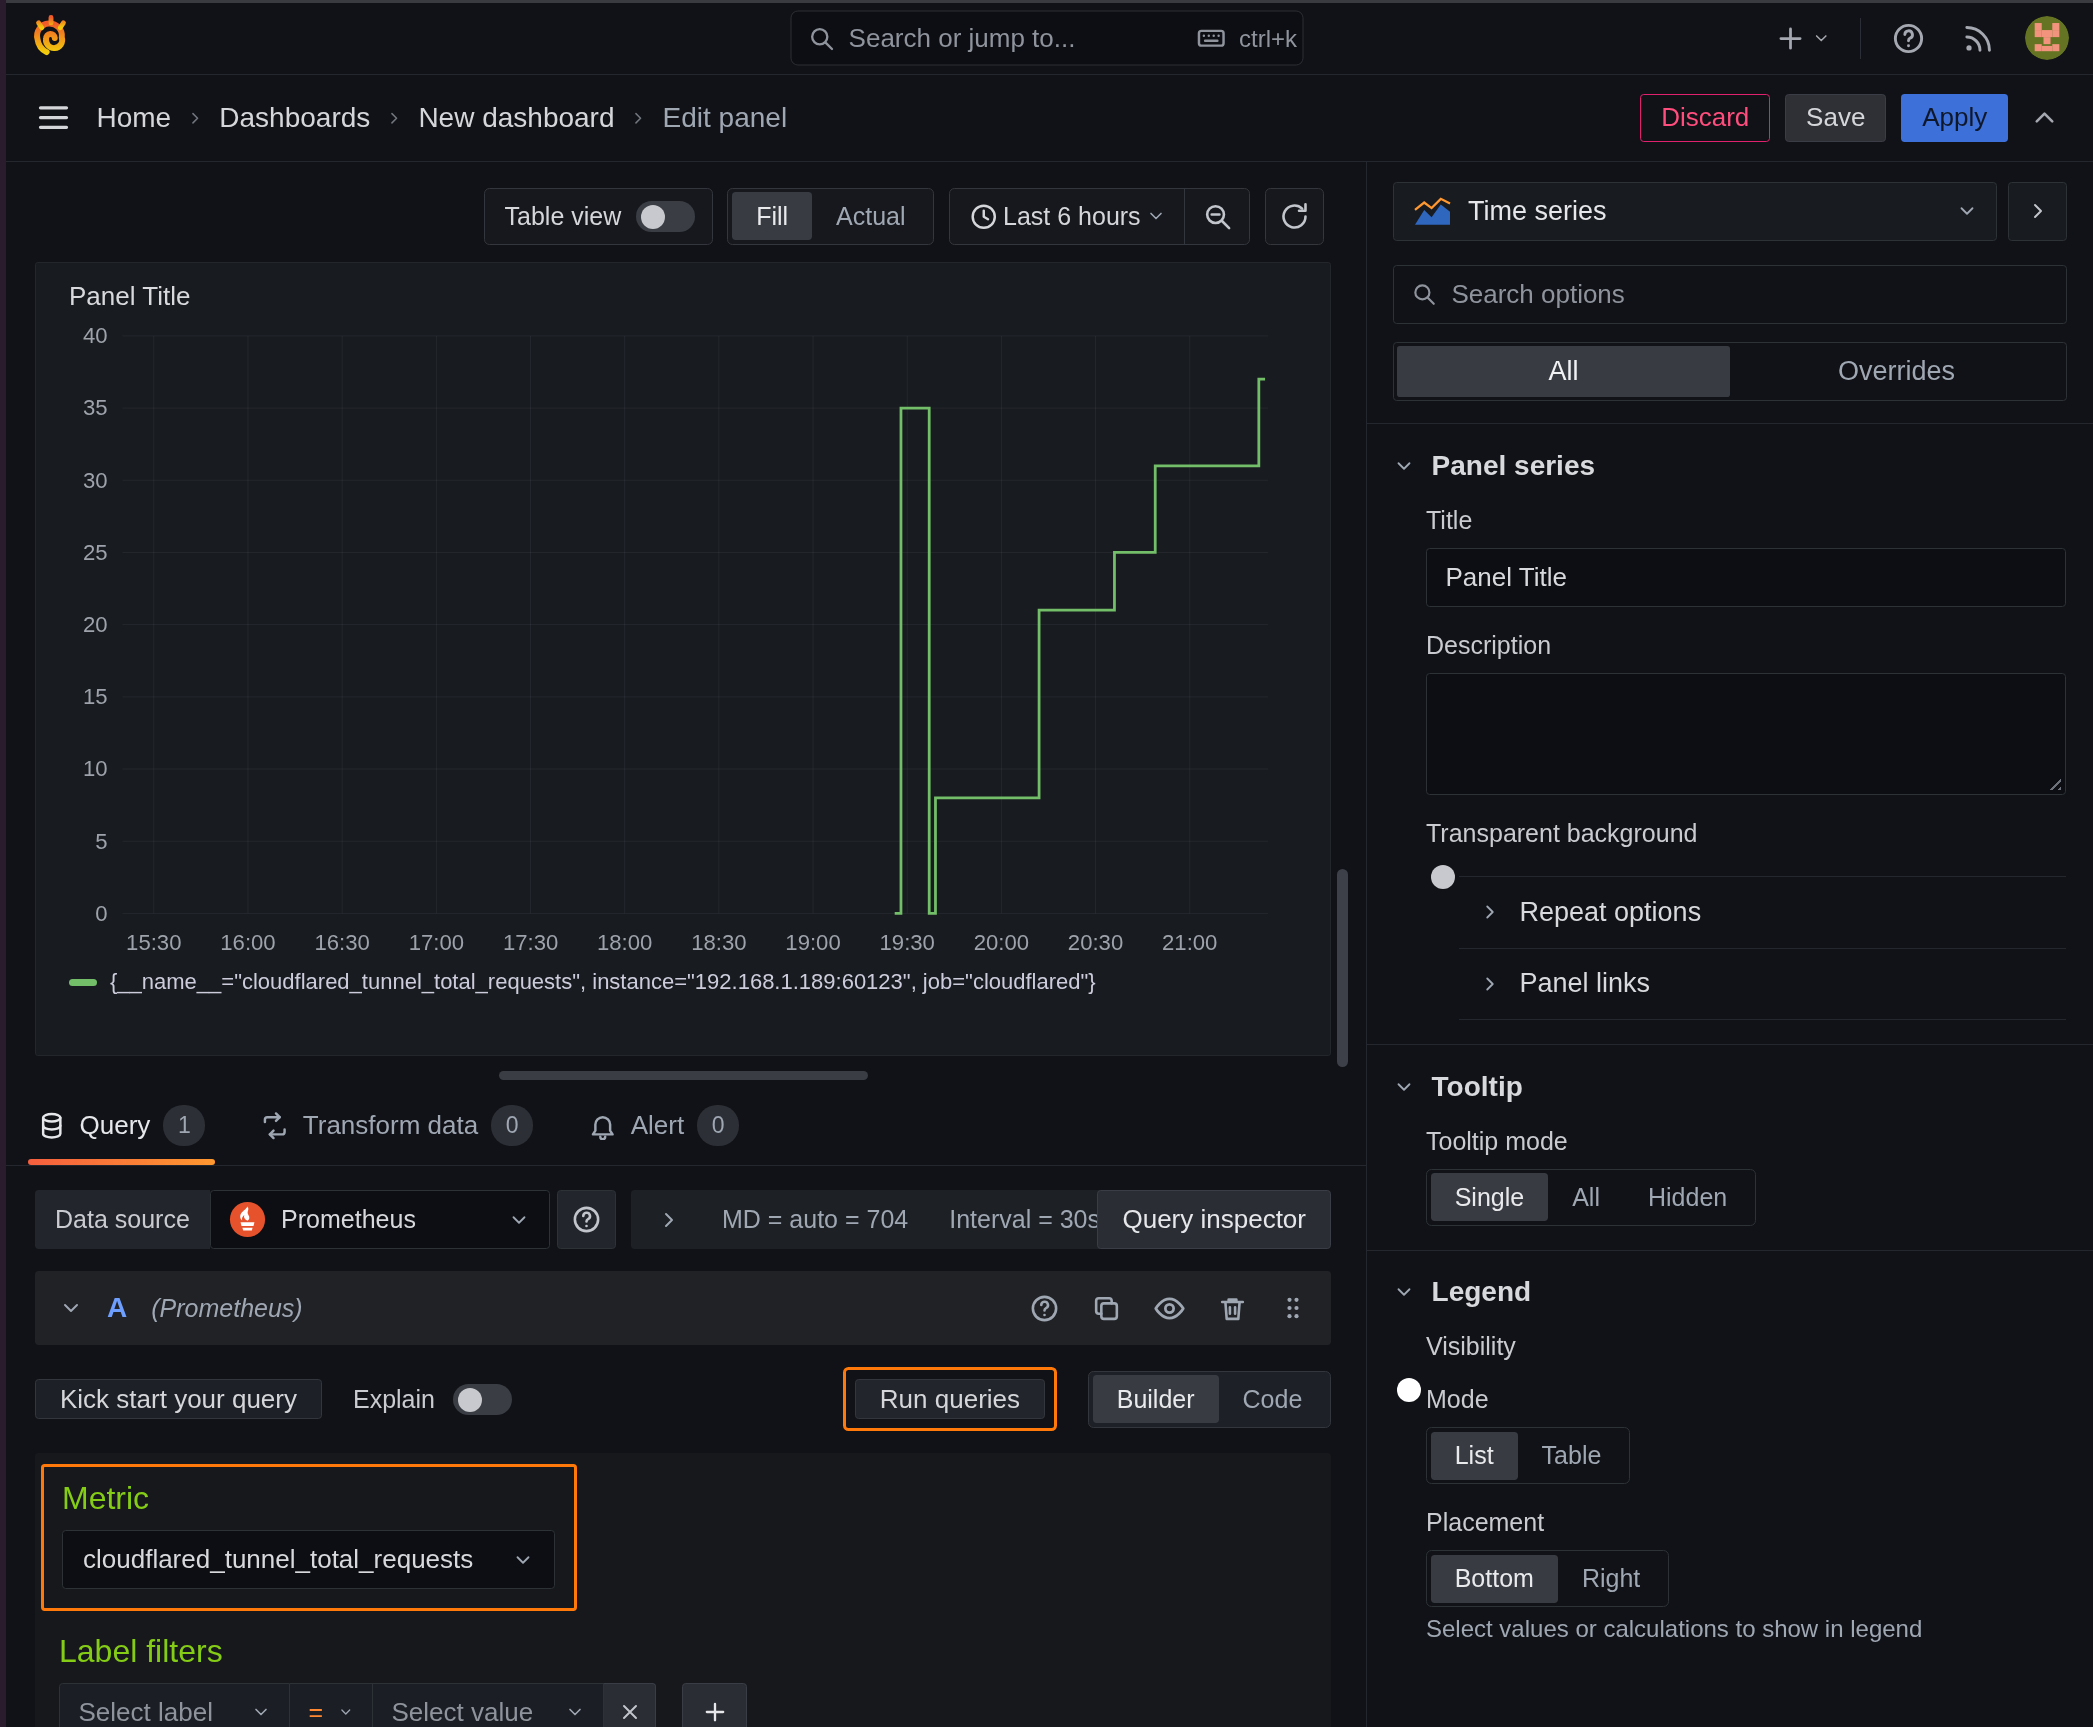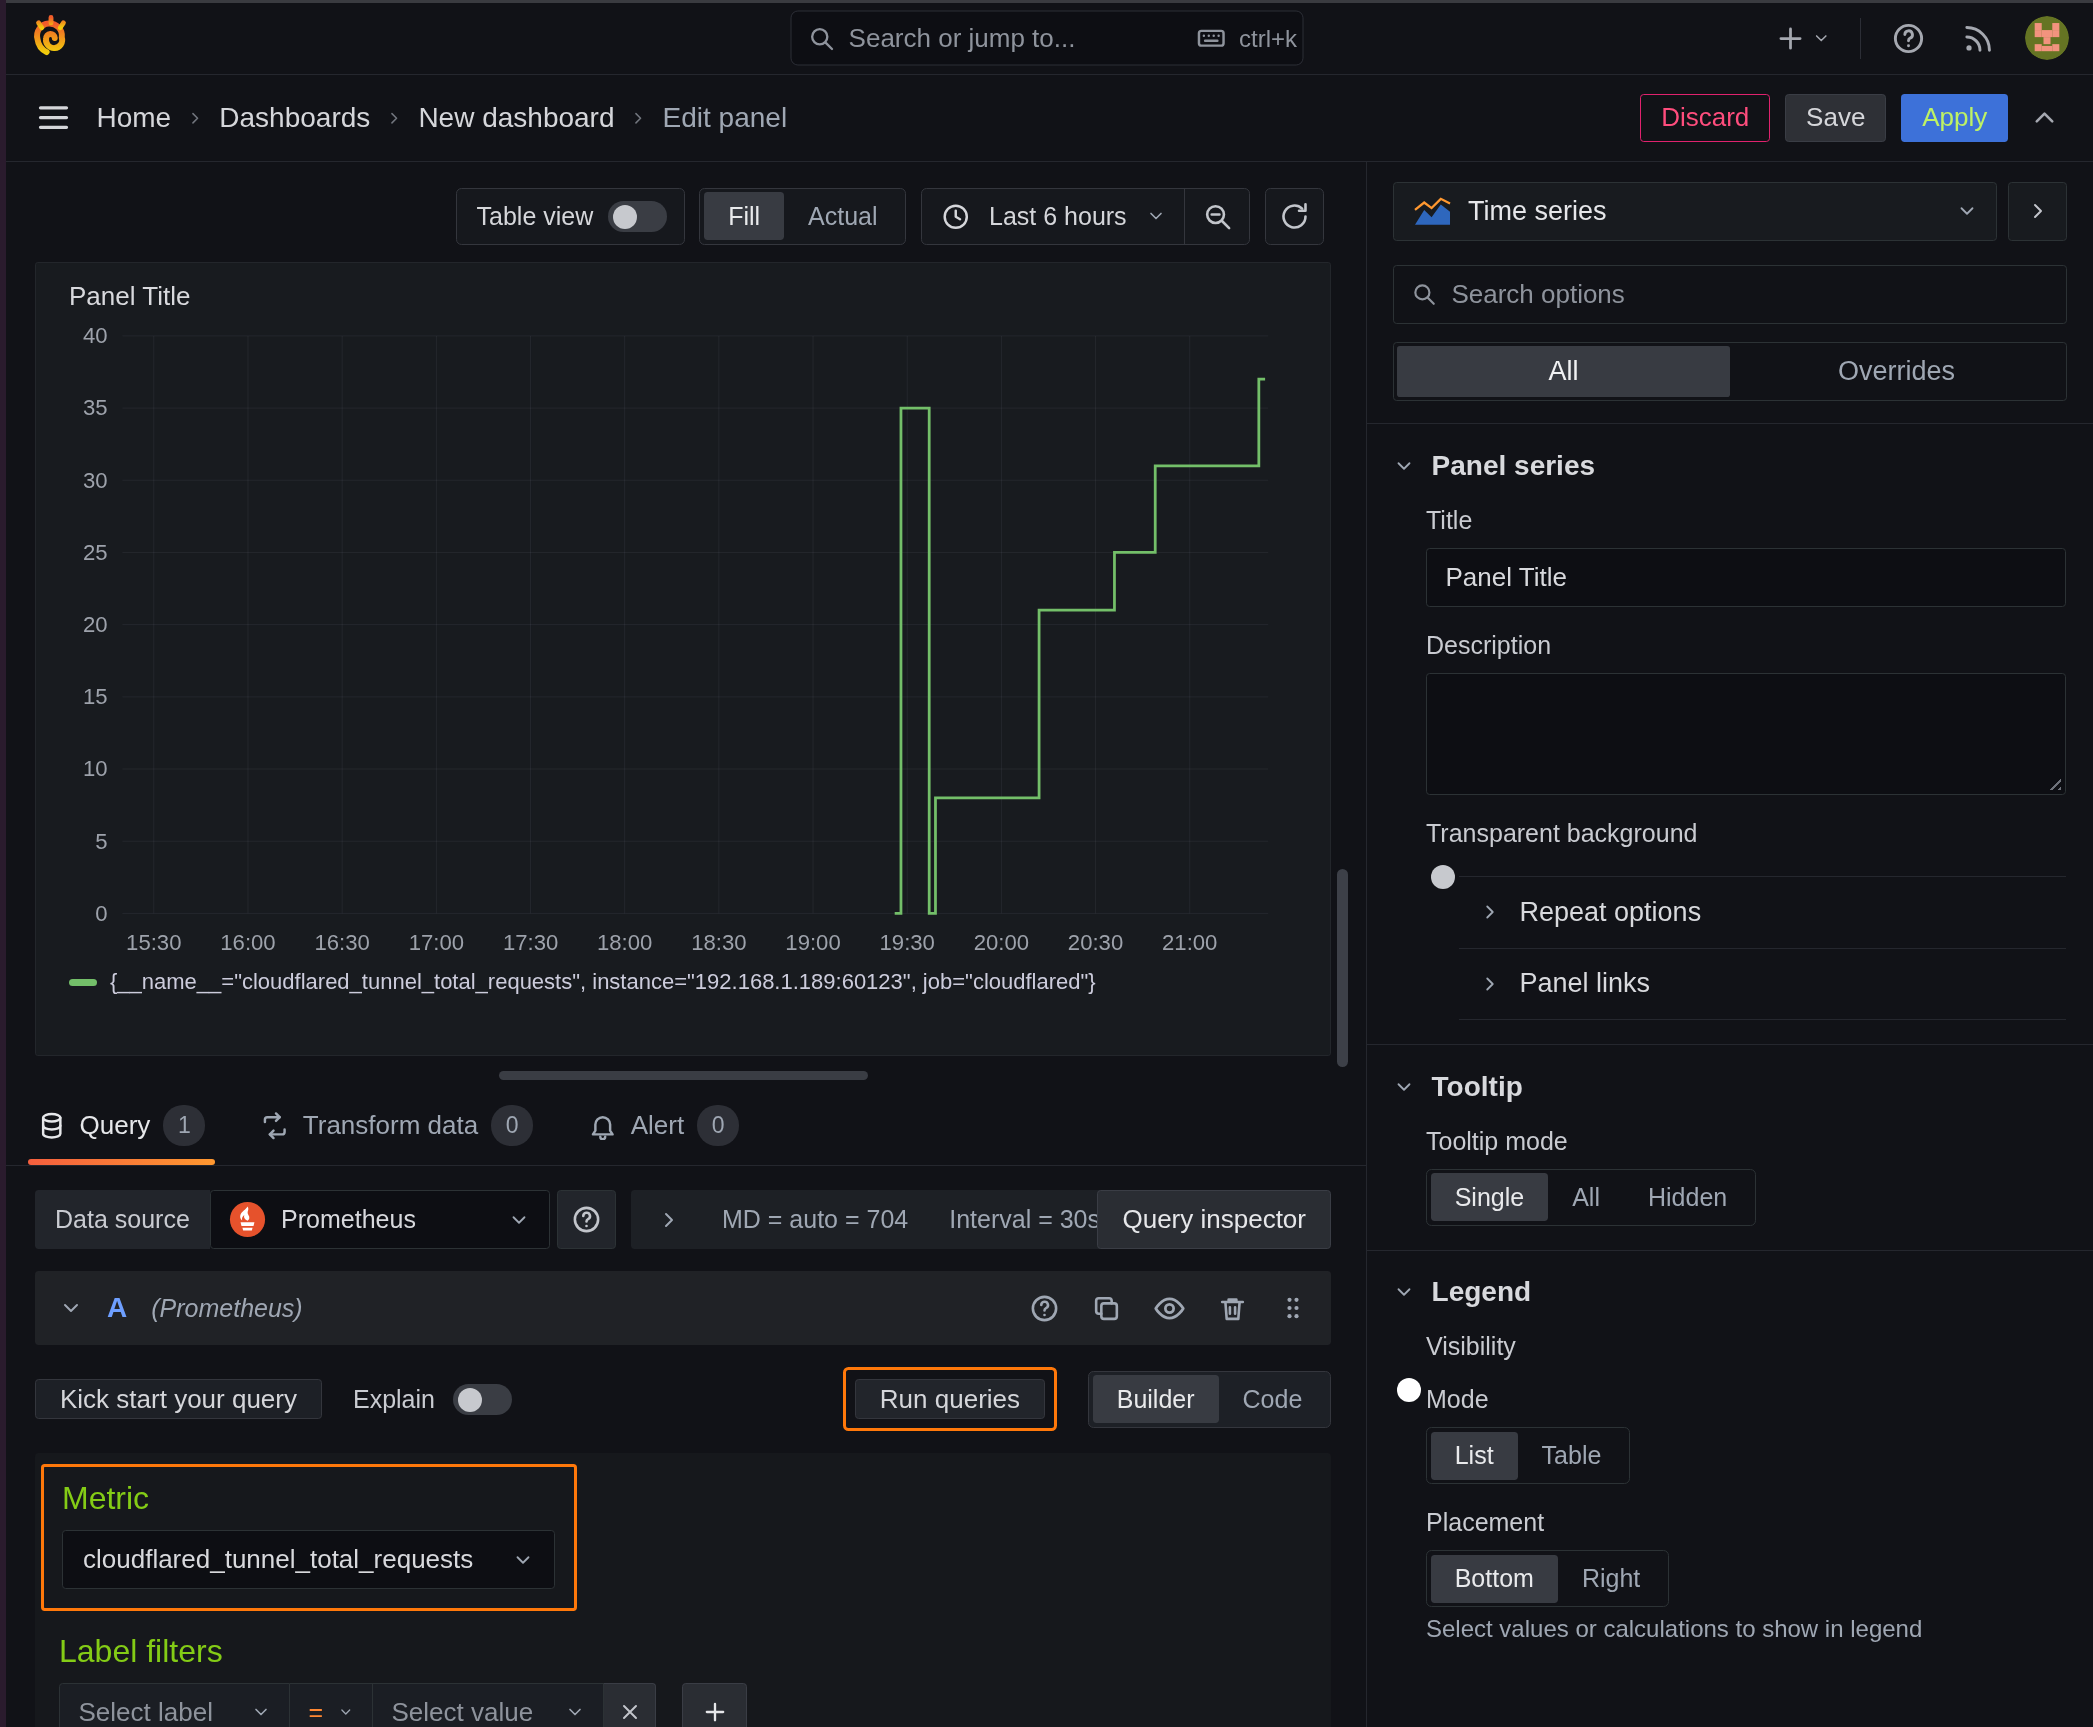--- a/index.html
+++ b/index.html
@@ -33,36 +33,36 @@
   .crumbbar { height:87px; display:flex; align-items:center; padding:0 28px; border-bottom:0.9px solid #25272e; gap:18.5px; }
   .crumbs { display:flex; align-items:center; gap:14.8px; }
   .crumb { color:#d5d6da; font-size:28px; cursor:pointer; }
   .crumb.current { color:#9fa7b3; cursor:default; }
   .crumb-sep { color:#71757d; }
   .crumb-actions { margin-left:auto; display:flex; align-items:center; gap:14.8px; }
   .btn { height:48px; border-radius:3.7px; padding:0 20px; font-size:26px; font-family:inherit;
          display:flex; align-items:center; cursor:pointer; border:0.9px solid transparent; }
   .btn-destructive { background:transparent; border-color:#e0226e; color:#ff4d7d; }
   .btn-secondary { background:#2e3036; border-color:#3a3d45; color:#d5d6da; }
-  .btn-primary { background:#3d71d9; color:#bef264; }
+  .btn-primary { background:#3d71d9; color:#0f172a; }
 
   
   .content { display:flex; height:1566px; }
   .main { width:1366px; position:relative; }
   .sidebar { flex:1; border-left:0.9px solid #25272e; overflow:hidden; }
 
   
   .toolbar { height:100px; display:flex; align-items:center; justify-content:flex-end; gap:14.8px; padding:9.2px 42px 0 0; }
   .tool-box { height:57px; border:0.9px solid #34363d; border-radius:5.5px; display:flex; align-items:center; background:#16181d; }
   .tableview { padding:0 16.6px 0 20px; gap:14.8px; color:#d5d6da; }
   .seg { padding:3.7px; gap:0; }
   .seg .opt { height:48px; padding:0 24px; display:flex; align-items:center; color:#9fa7b3; border-radius:3.7px; cursor:pointer; }
   .seg .opt.sel { background:#383b42; color:#e9eaec; }
   .timebox { color:#d5d6da; }
-  .timebox .tpart { display:flex; align-items:center; gap:19px; padding:0 18.5px; height:100%; cursor:pointer;text-align:right; }
+  .timebox .tpart { display:flex; align-items:center; gap:5px; padding:0 18.5px; height:100%; cursor:pointer;text-align:right; }
   .timebox .tsep { width:0.9px; height:100%; background:#34363d; }
   .timebox .zoomout { padding:0 16.6px; color:#c2c5cb; height:100%; display:flex; align-items:center; cursor:pointer; }
   .refreshbtn { width:59px; justify-content:center; color:#c2c5cb; cursor:pointer; }
 
   
   .toggle { width:59px; height:31px; border-radius:15.7px; background:#3a3d44; position:relative; cursor:pointer; flex:none; }
   .toggle::after { content:''; position:absolute; width:24px; height:24px; border-radius:50%; background:#c7c9ce; top:3.7px; left:4.6px; }
   .toggle.on { background:#3871dc; }
   .toggle.on::after { left:auto; right:4.6px; background:#ffffff; }
 

